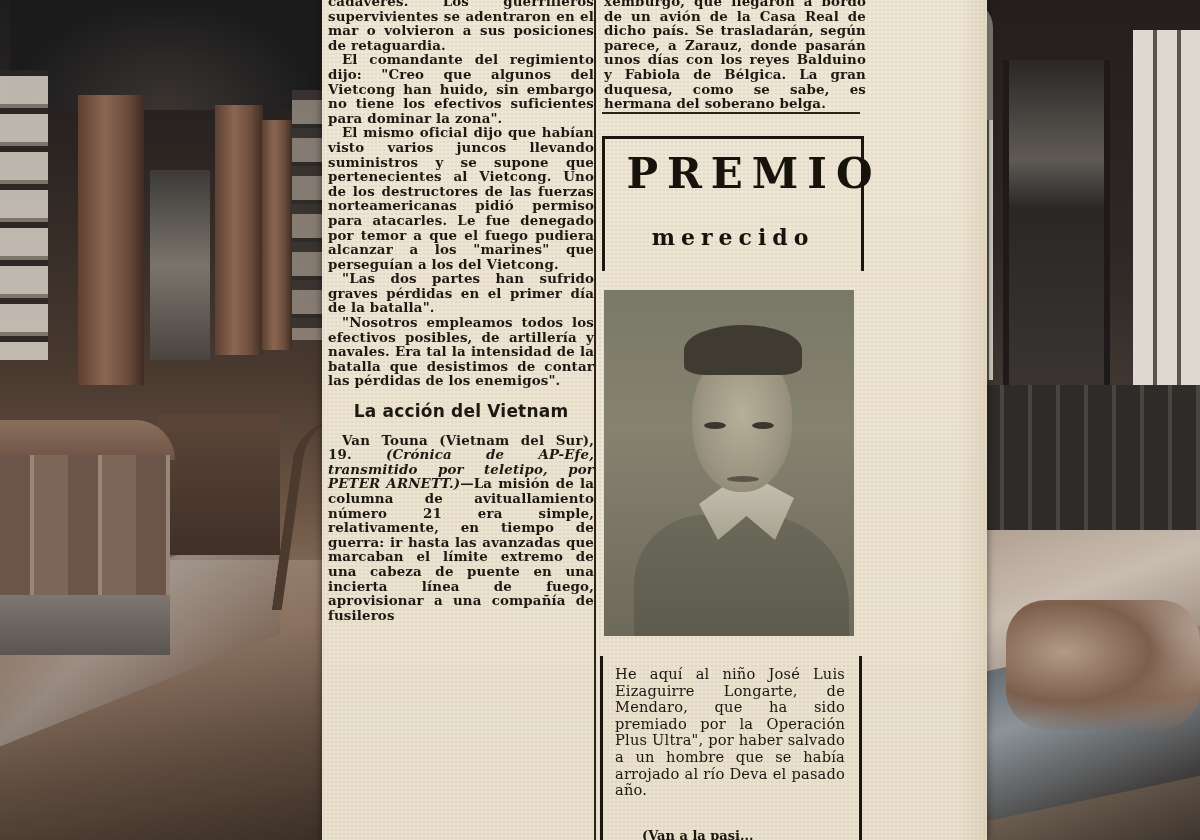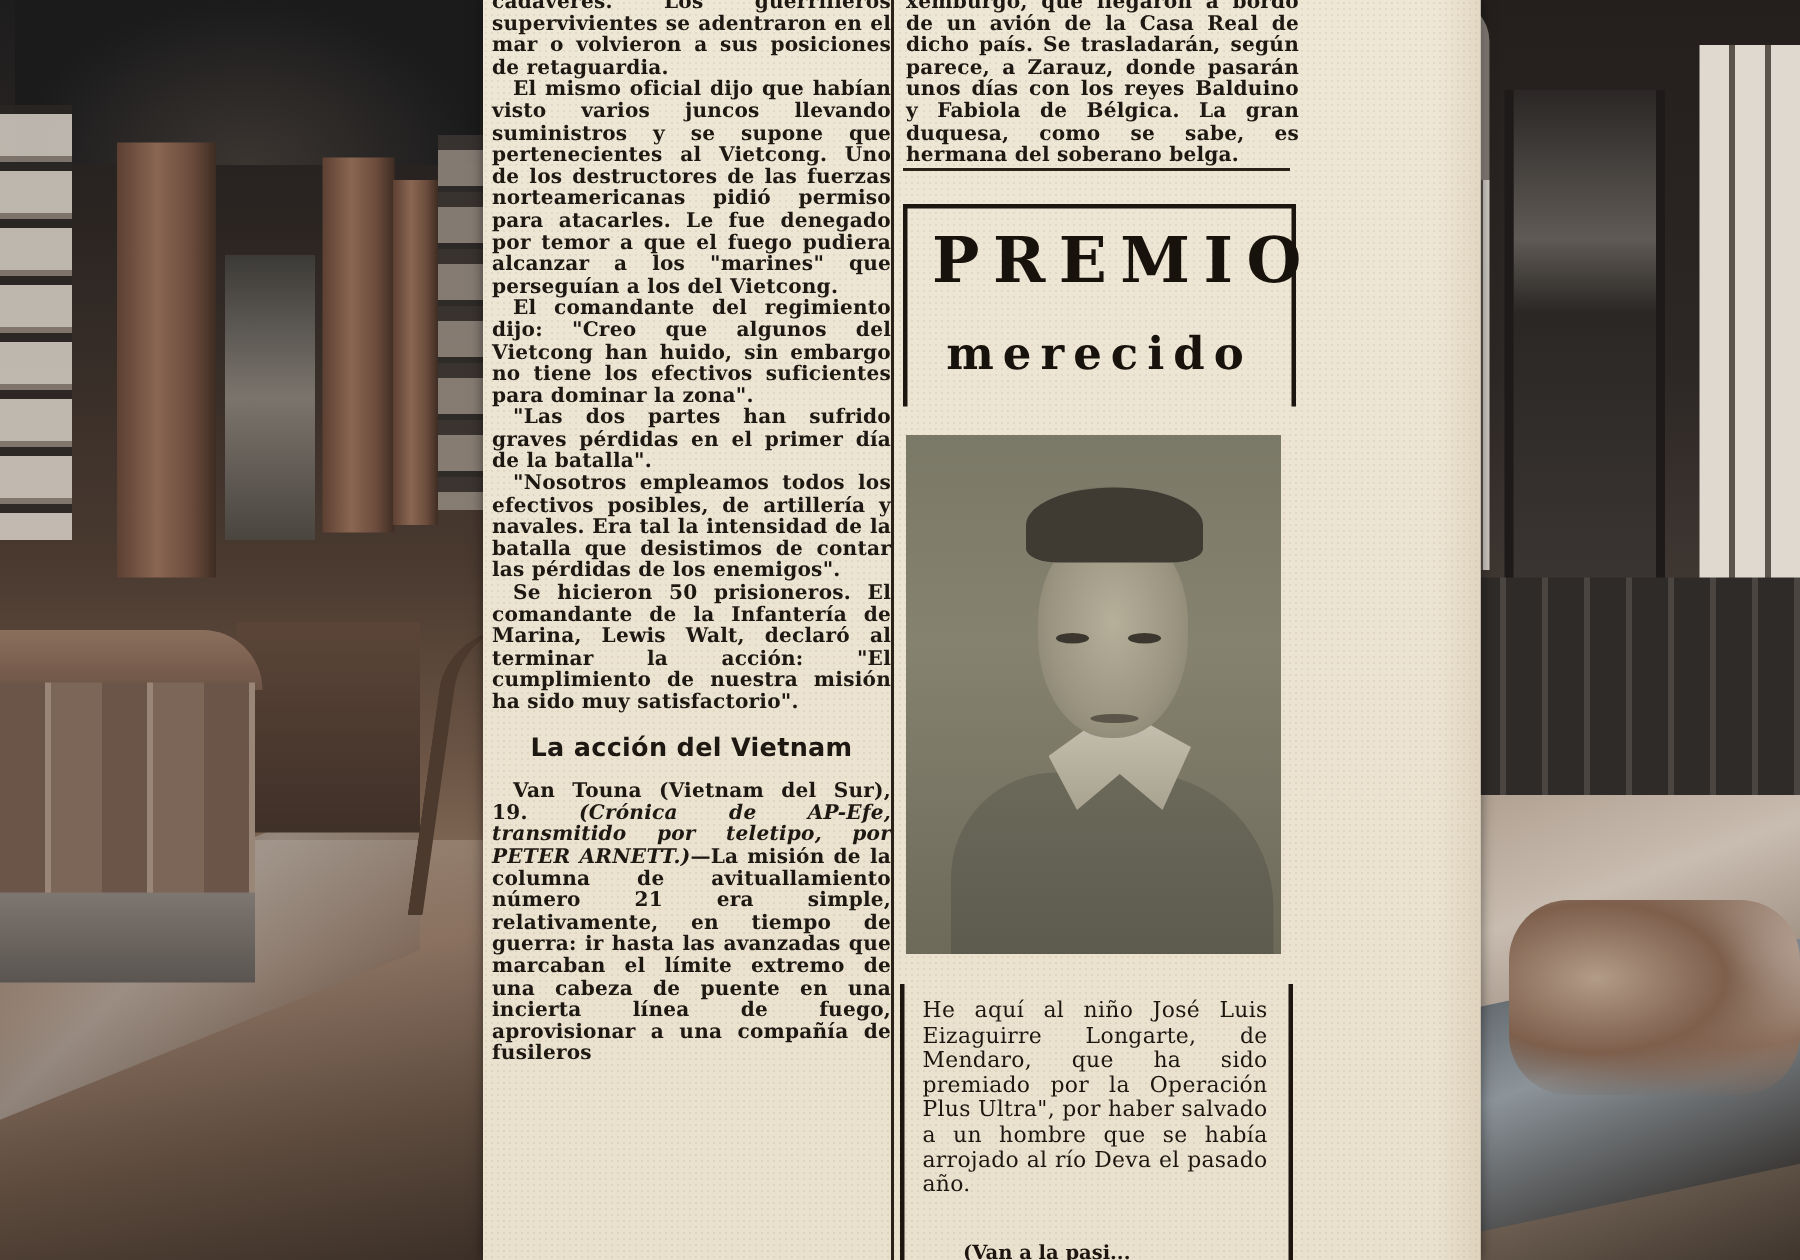--- a/index.html
+++ b/index.html
@@ -107,26 +107,26 @@
       font-size: 13.4px; line-height: 14.6px; font-weight: bold; color: #1e1812;
       text-align: justify; letter-spacing: .15px;
     }
     .top-story p { margin: 0; }
     .hr-thin { position: absolute; left: 0; top: 112px; width: 258px; height: 2px; background: #2a2118; }
     .premio-box {
       position: absolute; left: 0; top: 136px; width: 256px; height: 132px;
       border-top: 3px solid #1d1610; border-left: 3px solid #1d1610; border-right: 3px solid #1d1610;
     }
     .premio-1 {
-      position: absolute; left: 16px; top: 10px; width: 100%; text-align: center;
-      font-size: 42px; font-weight: bold; letter-spacing: 9px; color: #18120c; line-height: 50px;
+      position: absolute; left: 1px; top: 10px; width: 100%; text-align: center;
+      font-size: 42px; font-weight: bold; letter-spacing: 9px; color: #18120c; line-height: 50px; padding-left: 20px;
     }
     .premio-2 {
       position: absolute; left: 0; top: 78px; width: 100%; text-align: center;
-      font-size: 30px; font-weight: bold; letter-spacing: 6px; color: #18120c; line-height: 40px;
+      font-size: 22px; font-weight: bold; letter-spacing: 6px; color: #18120c; line-height: 40px;
     }
     .photo {
       position: absolute; left: 2px; top: 290px; width: 250px; height: 346px;
       background:
         radial-gradient(ellipse 58px 78px at 135px 140px, #a39c86 0%, #8f8a75 55%, rgba(0,0,0,0) 70%),
         radial-gradient(ellipse 62px 28px at 135px 55px, #4c483e 0%, #5c584c 60%, rgba(0,0,0,0) 75%),
         linear-gradient(180deg, #7a7866 0%, #858270 40%, #6d6a5a 100%);
       overflow: hidden;
     }
     .photo-body {
@@ -195,25 +195,24 @@
     <div class="floor-r"></div>
     <div class="chair-r"></div>
     <div class="table-r"></div>
     <div class="papers"></div>
   </div>
 </div>
 
 <div class="clip">
   <div class="col-left">
     <p class="noindent">cadáveres. Los guerrilleros supervivientes se adentraron en el mar o volvieron a sus posiciones de retaguardia.</p>
+    <p>El comandante del regimiento dijo: "Creo que algunos del Vietcong han huido, sin embargo no tiene los efectivos suficientes para dominar la zona".</p>
     <p>El mismo oficial dijo que habían visto varios juncos llevando suministros y se supone que pertenecientes al Vietcong. Uno de los destructores de las fuerzas norteamericanas pidió permiso para atacarles. Le fue denegado por temor a que el fuego pudiera alcanzar a los "marines" que perseguían a los del Vietcong.</p>
-    <p>El comandante del regimiento dijo: "Creo que algunos del Vietcong han huido, sin embargo no tiene los efectivos suficientes para dominar la zona".</p>
     <p>"Las dos partes han sufrido graves pérdidas en el primer día de la batalla".</p>
     <p>"Nosotros empleamos todos los efectivos posibles, de artillería y navales. Era tal la intensidad de la batalla que desistimos de contar las pérdidas de los enemigos".</p>
-    <p>Se hicieron 50 prisioneros. El comandante de la Infantería de Marina, Lewis Walt, declaró al terminar la acción: "El cumplimiento de nuestra misión ha sido muy satisfactorio".</p>
     <p class="section-title">La acción del Vietnam</p>
     <p class="dateline"><span>Van Touna (Vietnam del Sur), 19.</span> <i>(Crónica de AP-Efe, transmitido por teletipo, por PETER ARNETT.)</i><span>—La misión de la columna de avituallamiento número 21 era simple, relativamente, en tiempo de guerra: ir hasta las avanzadas que marcaban el límite extremo de una cabeza de puente en una incierta línea de fuego, aprovisionar a una compañía de fusileros</span></p>
   </div>
 
   <div class="col-rule"></div>
 
   <div class="col-right">
     <div class="top-story">
       <p>xemburgo, que llegaron a bordo de un avión de la Casa Real de dicho país. Se trasladarán, según parece, a Zarauz, donde pasarán unos días con los reyes Balduino y Fabiola de Bélgica. La gran duquesa, como se sabe, es hermana del soberano belga.</p>
     </div>

